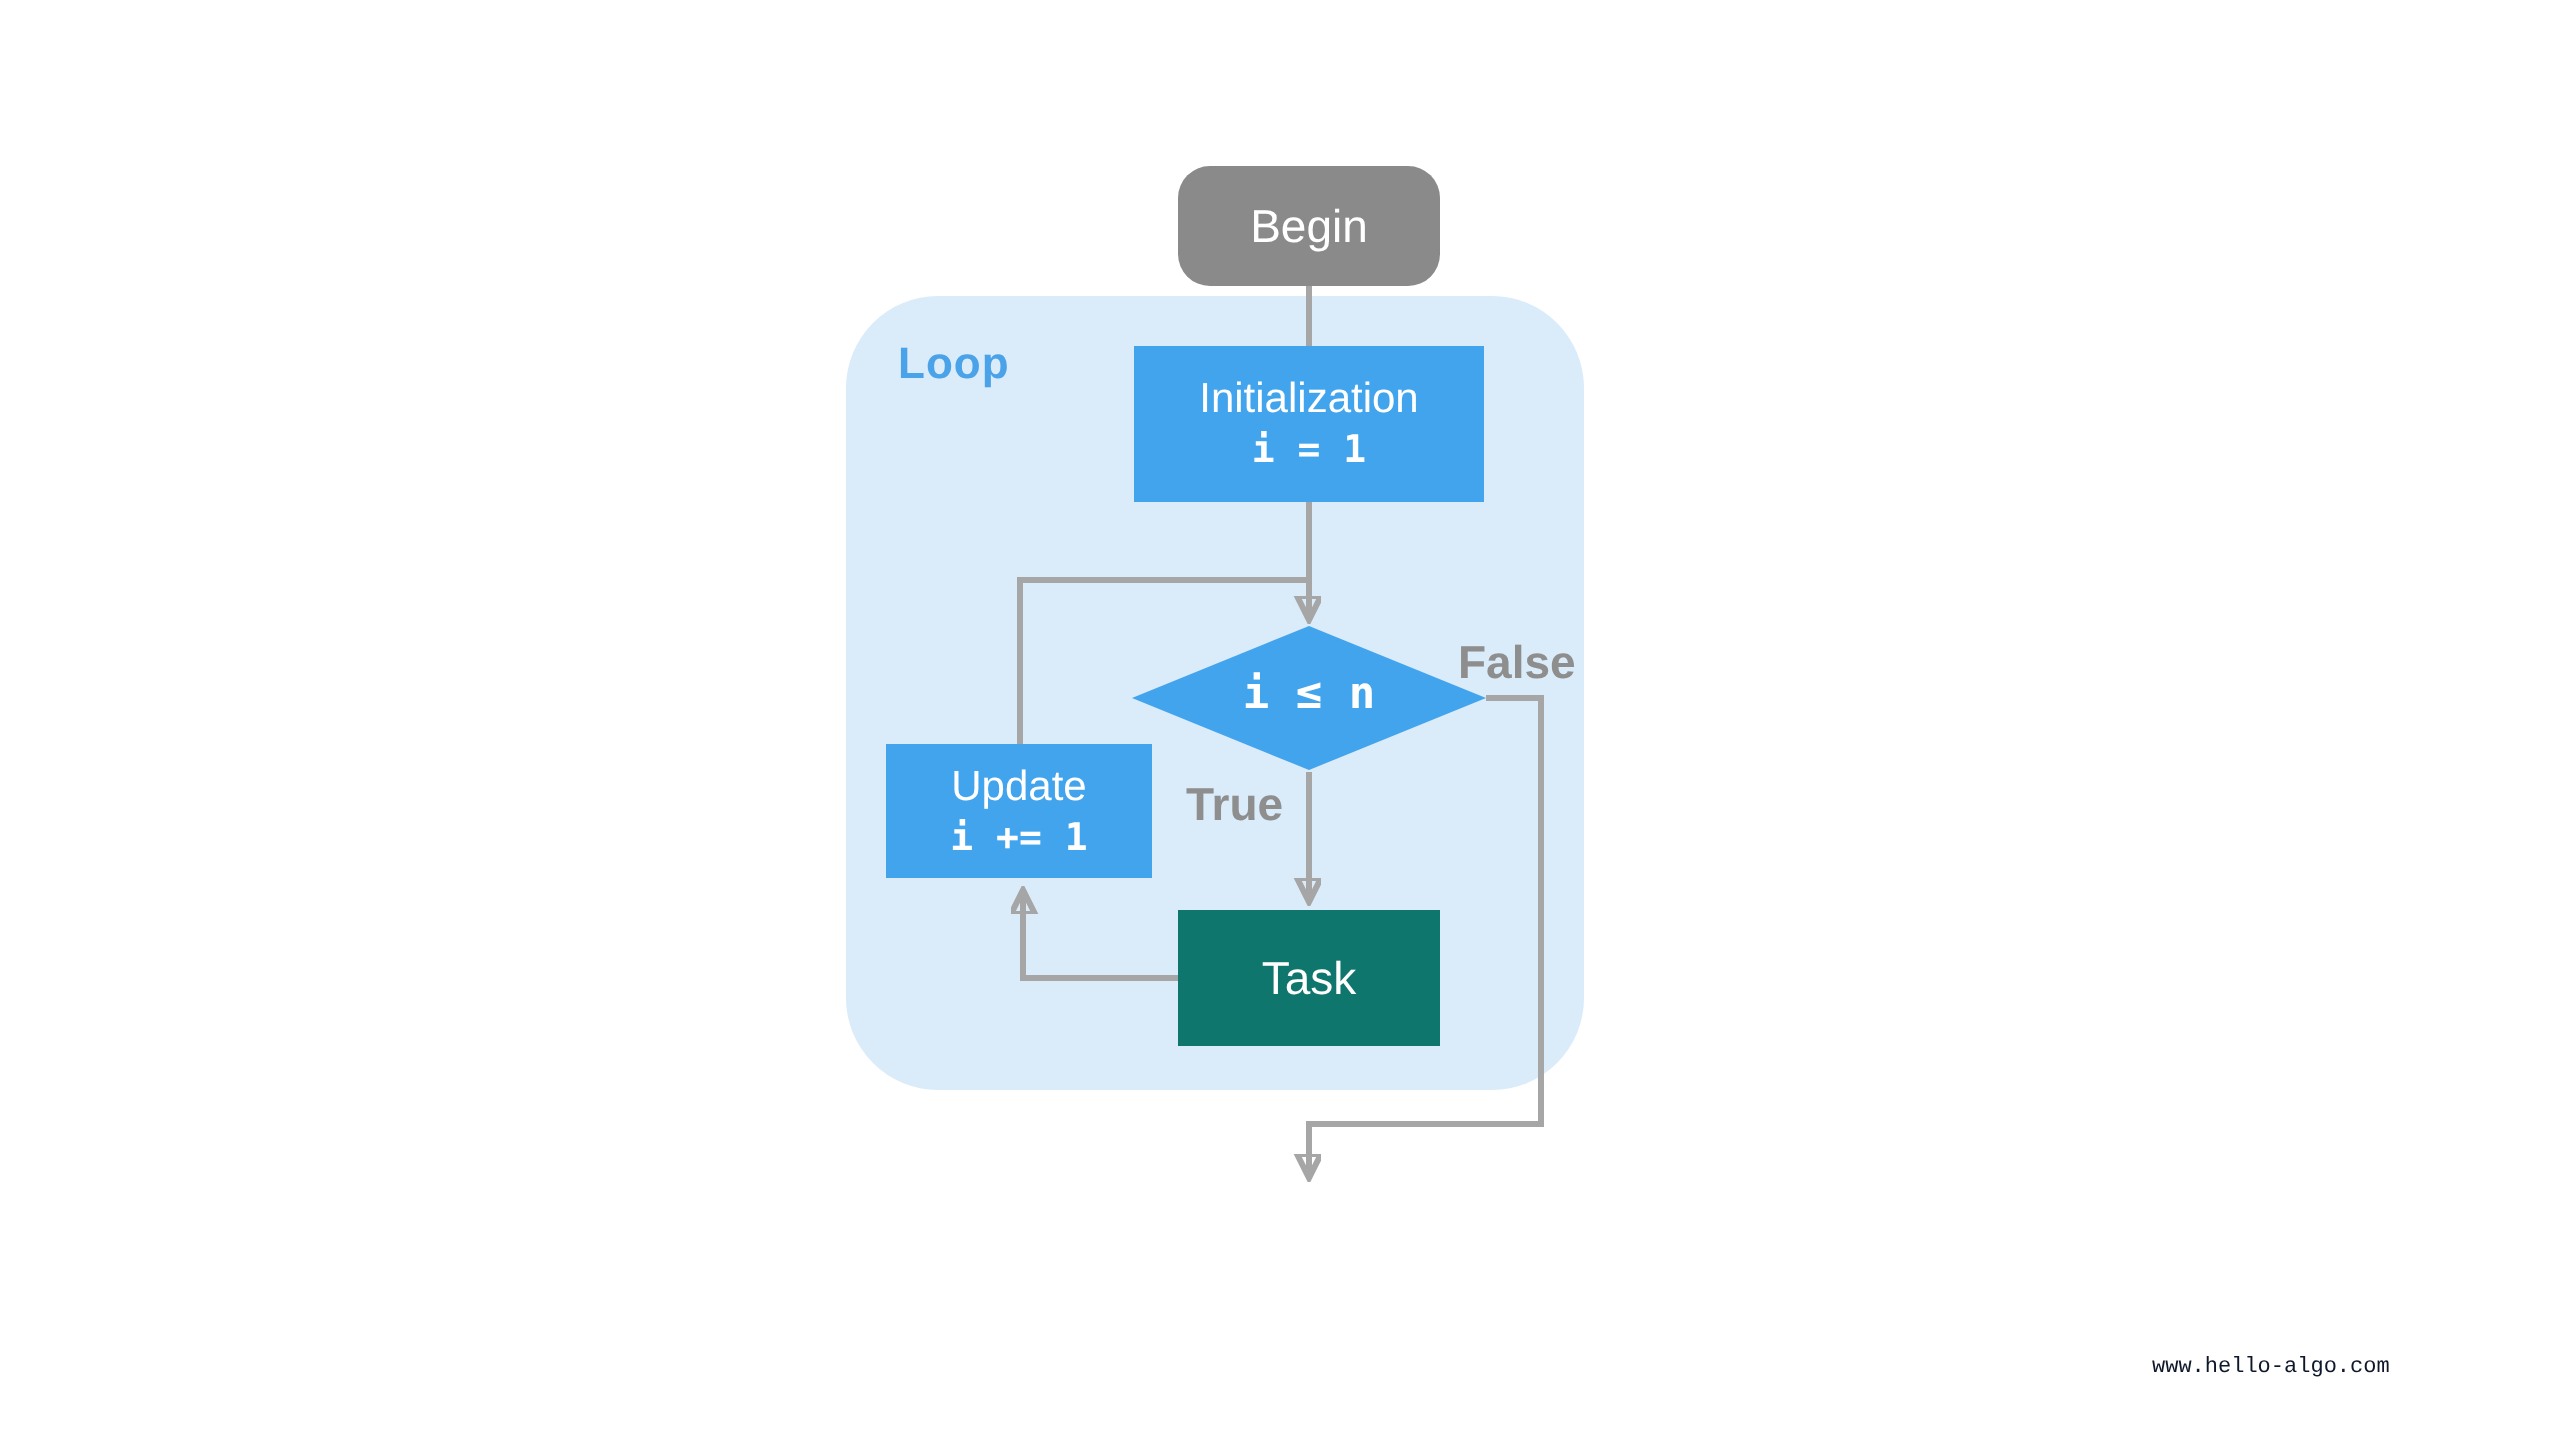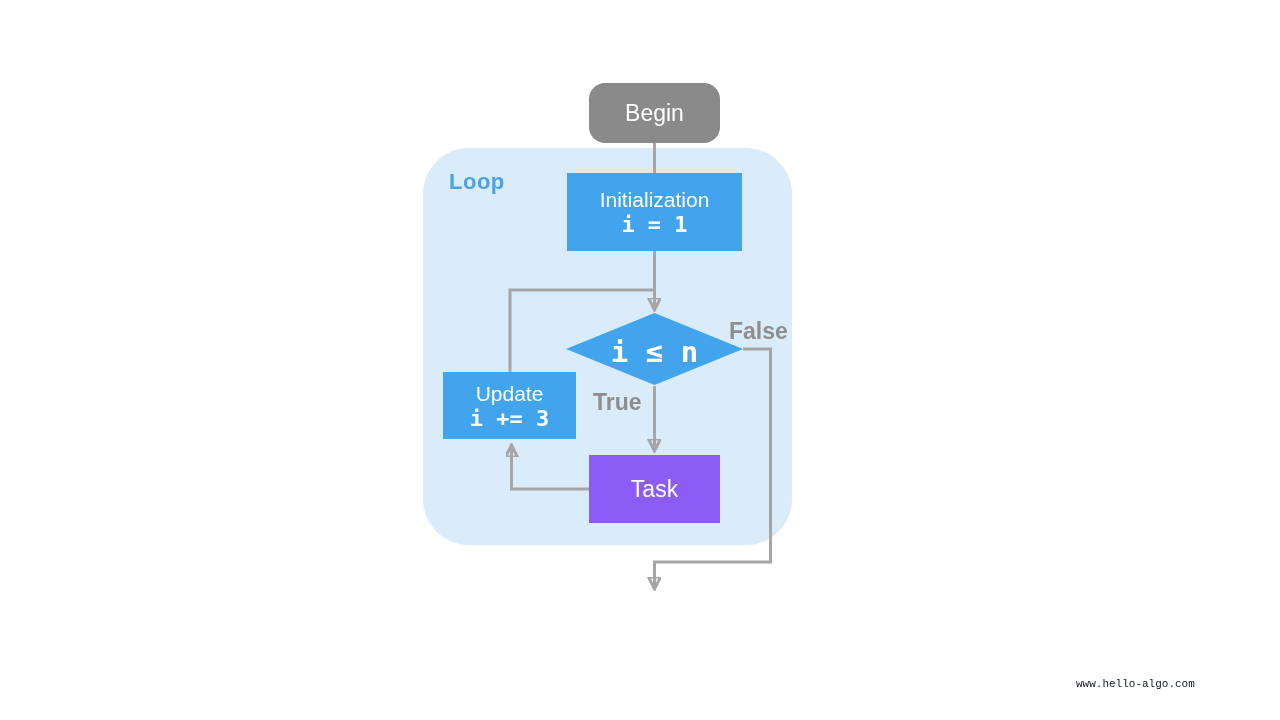--- a/index.html
+++ b/index.html
@@ -51,43 +51,43 @@
     align-items: center;
     justify-content: center;
     color: #ffffff;
     text-align: center;
     box-sizing: border-box;
   }
   .node .title { font-size: 21px; line-height: 26px; }
   .node .big   { font-size: 23px; }
   .node .code  {
     font-family: "DejaVu Sans Mono", monospace;
-    font-size: 22px;
+    font-size: 19px;
     line-height: 24px;
     font-weight: bold;
   }
   .terminal {
     background: #8a8a8a;
     border-radius: 16px;
   }
   .process-blue { background: #42a4ec; }
-  .process-green { background: #8b5cf6; }
+  .process-green { background: #0f766e; }
   #node-begin { left: 589px; top: 52px;  width: 131px; height: 60px; margin-top: 31px; }
   #node-init  { left: 567px; top: 173px; width: 175px; height: 78px; }
   #node-update{ left: 443px; top: 372px; width: 133px; height: 67px; }
   #node-task  { left: 589px; top: 455px; width: 131px; height: 68px; }
   #node-end   { left: 589px; top: 593px; width: 131px; height: 60px; }
   #cond-text {
     position: absolute;
     left: 567px; top: 335px;
     width: 175px;
     text-align: center;
     color: #ffffff;
     font-family: "DejaVu Sans Mono", monospace;
-    font-size: 29px;
+    font-size: 22px;
     font-weight: bold;
   }
   
   .edge-label {
     position: absolute;
     font-size: 23px;
     font-weight: bold;
     color: #8e8e8e;
   }
   #label-true  { left: 593px; top: 389px; }
@@ -130,21 +130,21 @@
 
   <div id="node-init" class="node process-blue">
     <span class="title">Initialization</span>
     <span class="code">i = 1</span>
   </div>
 
   <div id="cond-text">i ≤ n</div>
 
   <div id="node-update" class="node process-blue">
     <span class="title">Update</span>
-    <span class="code">i += 3</span>
+    <span class="code">i += 1</span>
   </div>
 
   <div id="node-task" class="node process-green">
     <span class="big">Task</span>
   </div>
 
 
   <div id="label-true" class="edge-label">True</div>
   <div id="label-false" class="edge-label">False</div>
 

